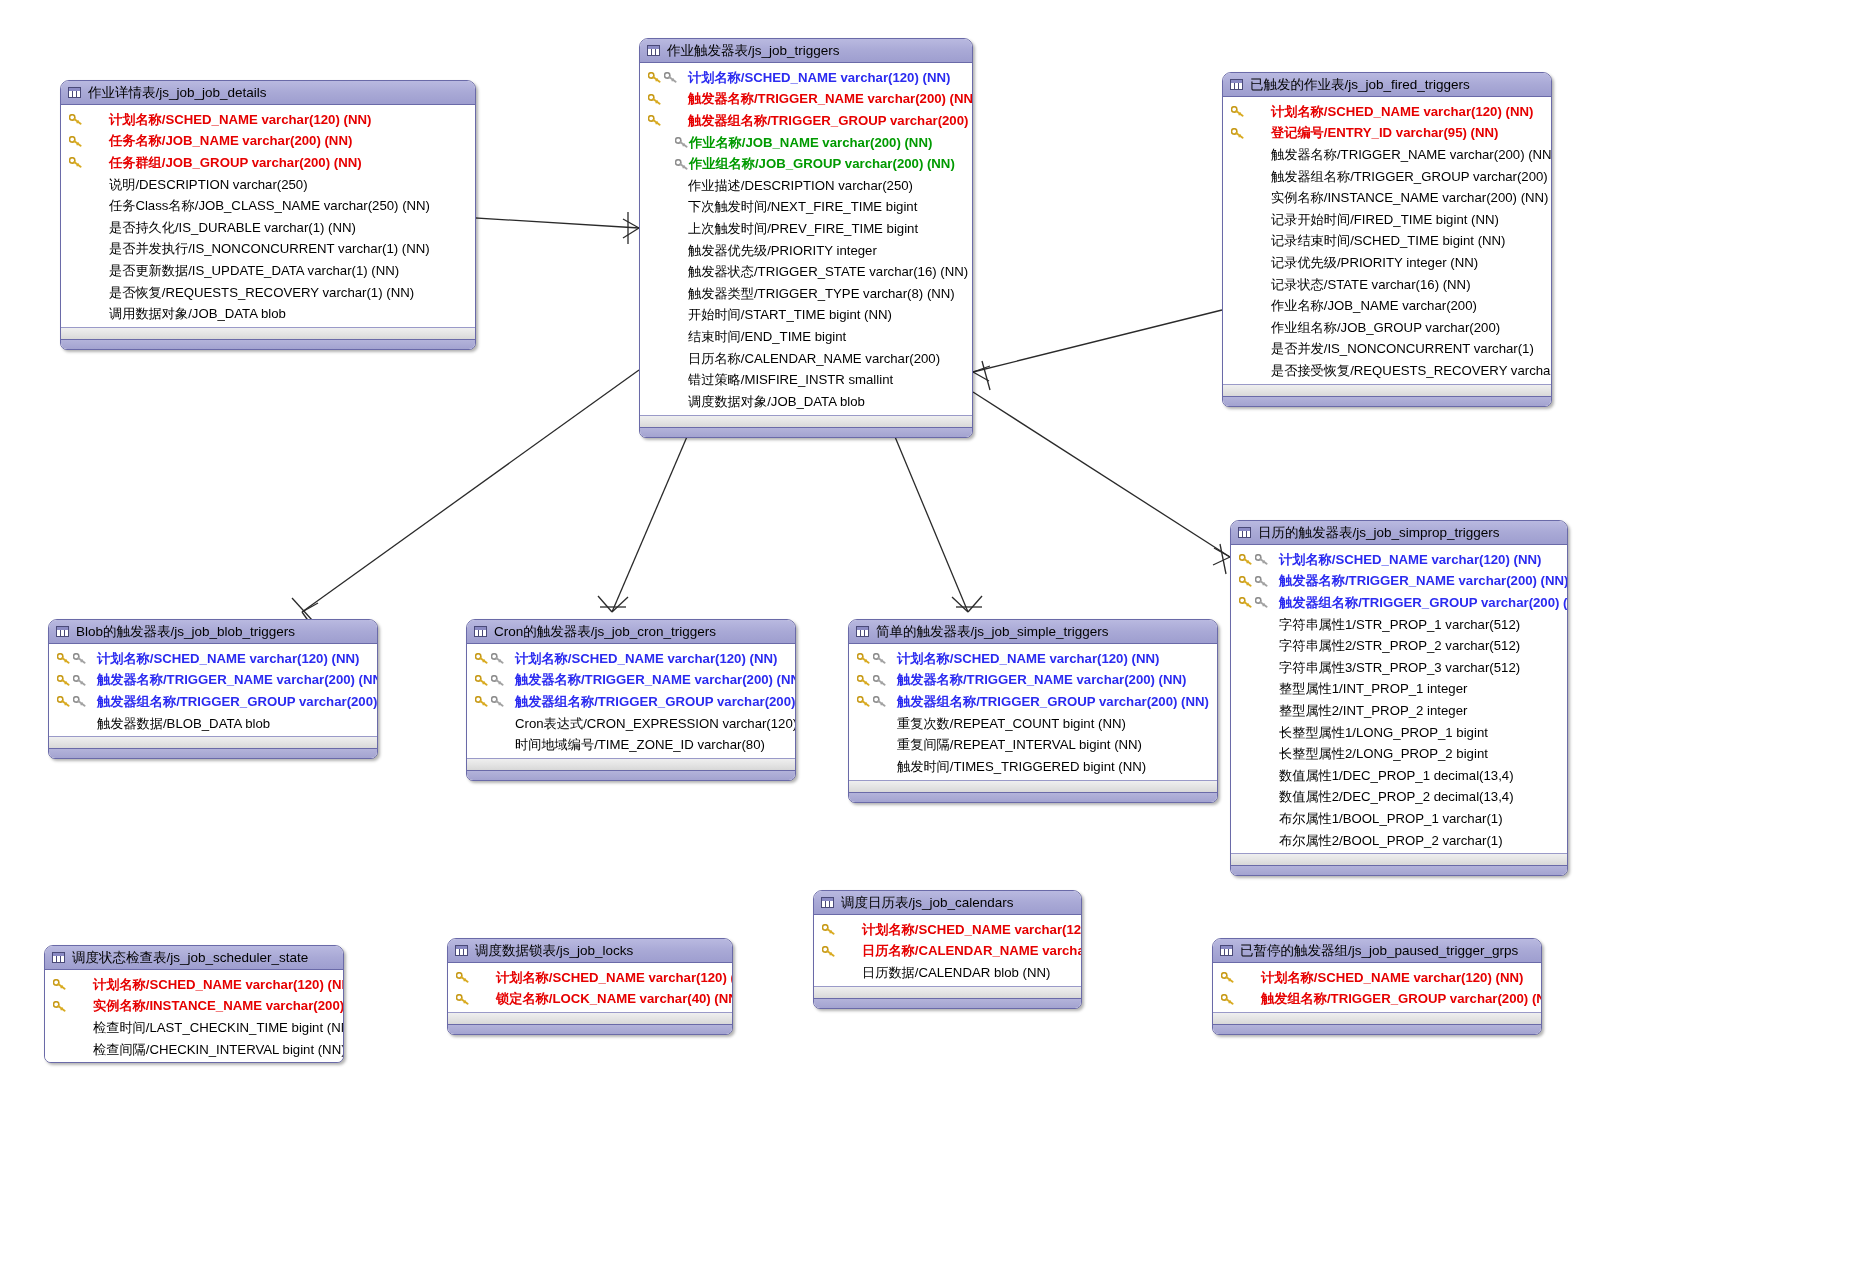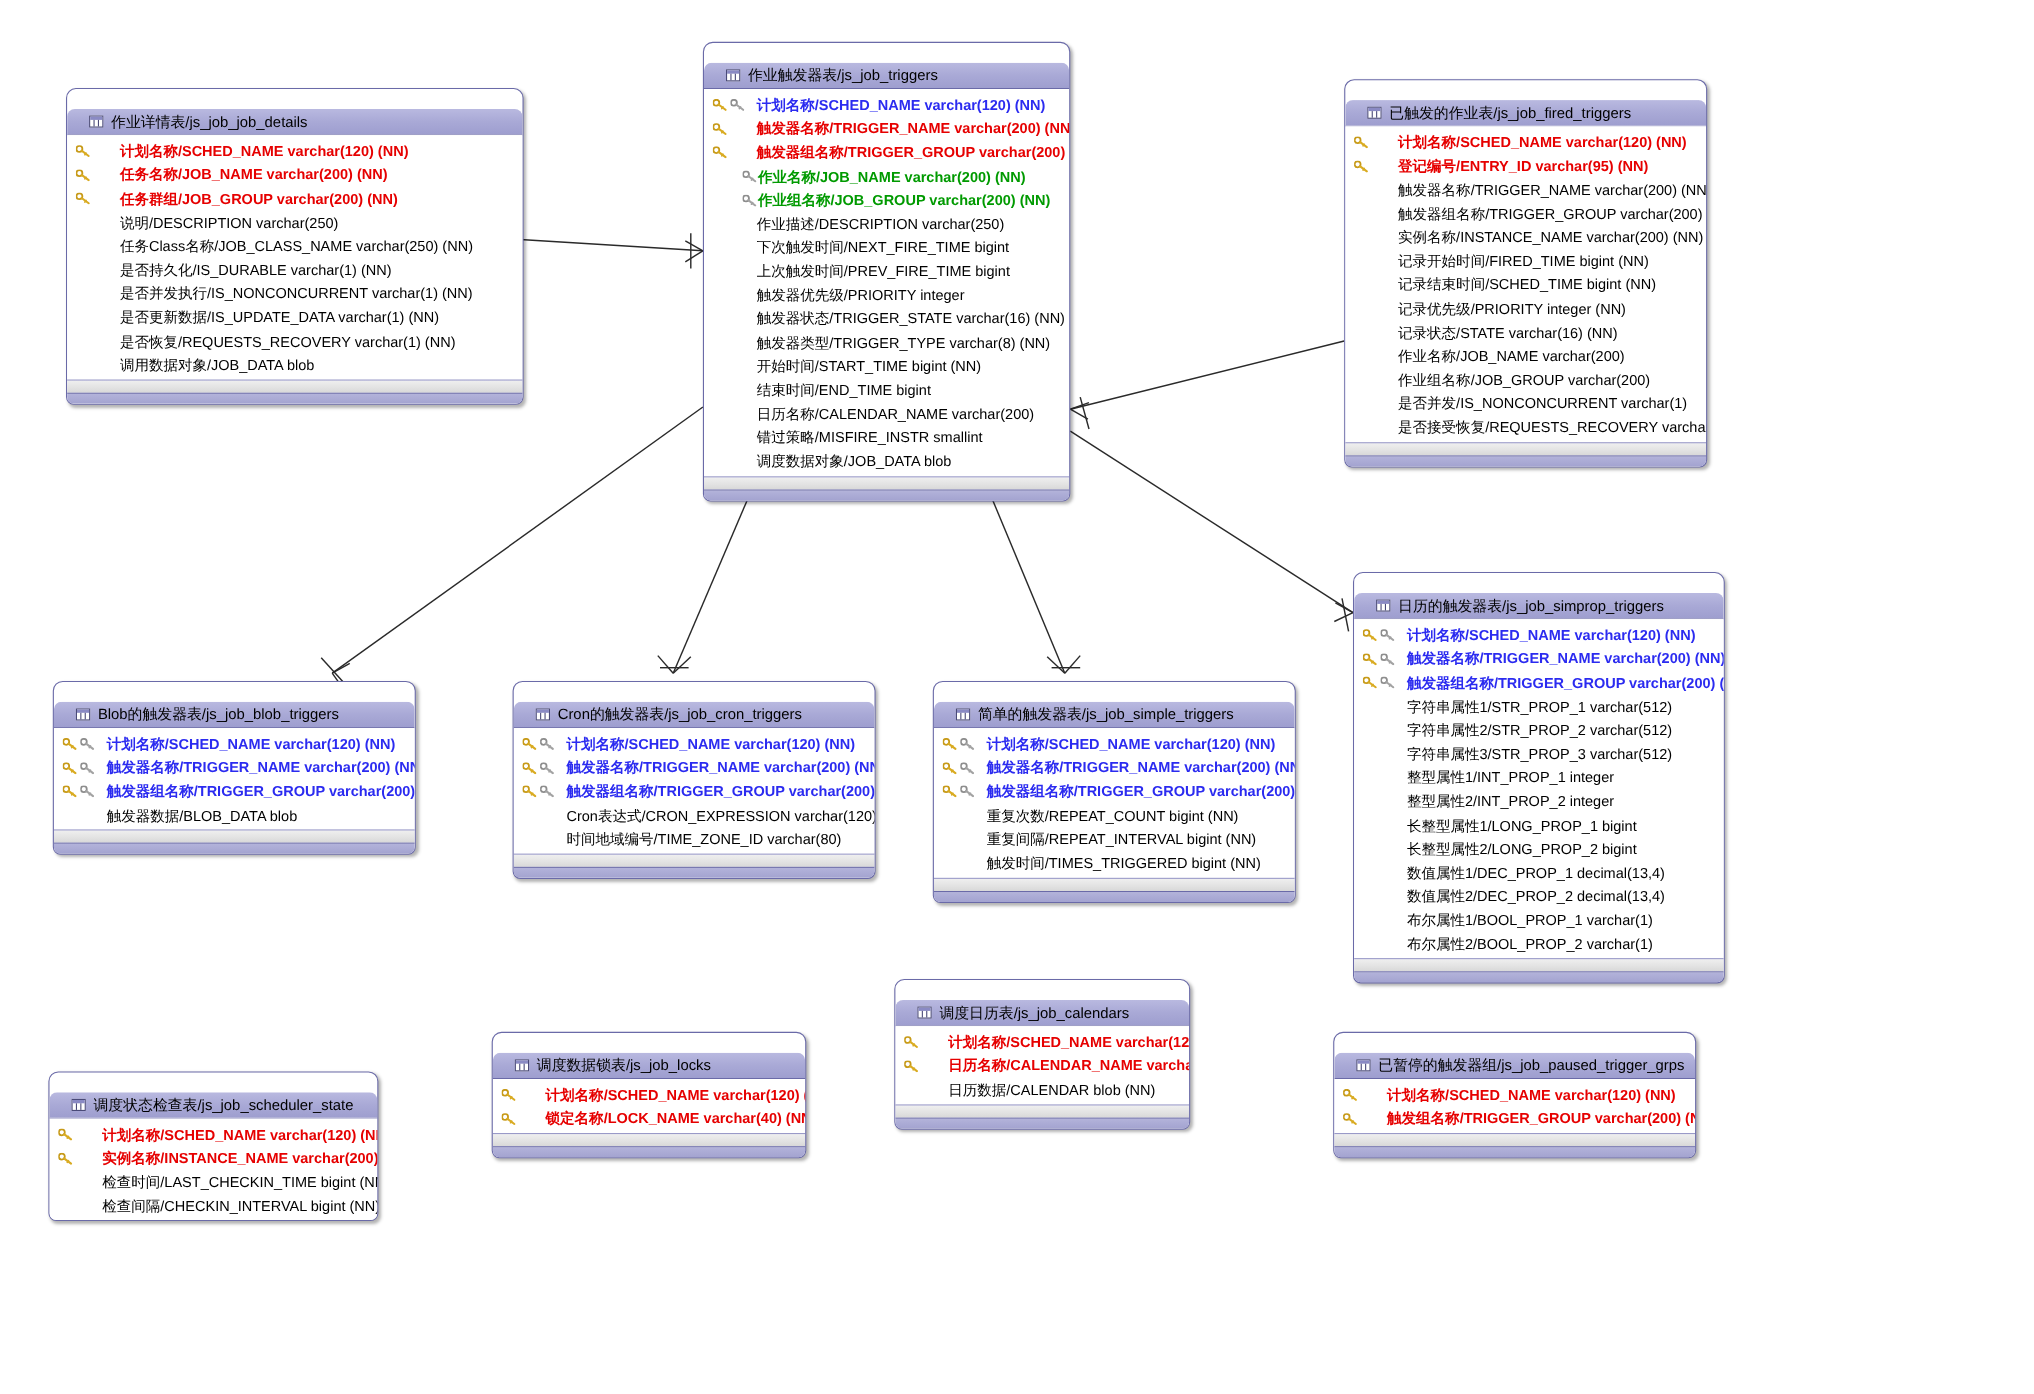--- a/index.html
+++ b/index.html
@@ -18,24 +18,23 @@
     box-shadow:2px 2px 3px rgba(0,0,0,0.30);
     box-sizing:border-box;
     overflow:hidden;
   }
   .ent-head{
     background:linear-gradient(to bottom,#b9b9e0 0%,#a9a9d6 50%,#9e9ecf 100%);
     border-bottom:1px solid #6a6aa8;
     border-radius:7px 7px 0 0;
     height:23px;
     display:flex;align-items:center;
-    padding:0 20px;
+    padding:0 7px;
     gap:7px;
     white-space:nowrap;
-    margin-top:18px;
   }
   .tbl-icon{
     width:13px;height:11px;flex:0 0 auto;
     border:1px solid #4a4a78;background:#ffffff;
     position:relative;box-sizing:border-box;
   }
   .tbl-icon::before{
     content:"";position:absolute;left:0;right:0;top:0;height:3px;background:#8a8ac4;
   }
   .tbl-icon::after{
@@ -652,21 +651,21 @@
           <span class="attr-text t-plain">Cron表达式/CRON_EXPRESSION varchar(120) (NN)</span>
         </div>
         <div class="attr">
           <span class="keys"></span>
           <span class="attr-text t-plain">时间地域编号/TIME_ZONE_ID varchar(80)</span>
         </div>
       </div>
       <div class="ent-foot"></div>
       <div class="ent-foot2"></div>
     </div>
-    <div class="entity" style="left: 848px; top: 619px; width: 330px;">
+    <div class="entity" style="left: 848px; top: 619px; width: 370px;">
       <div class="ent-head">
         <span class="tbl-icon"></span>
         <span class="ent-title">简单的触发器表/js_job_simple_triggers</span>
       </div>
       <div class="ent-body">
         <div class="attr">
           <span class="keys">
             <span class="key">
               <svg width="13" height="11" viewBox="0 0 13 11">
                 <circle cx="3.2" cy="3.4" r="2.7" fill="none" stroke="#c79a18" stroke-width="1.6"></circle>
@@ -731,21 +730,21 @@
           <span class="attr-text t-plain">重复间隔/REPEAT_INTERVAL bigint (NN)</span>
         </div>
         <div class="attr">
           <span class="keys"></span>
           <span class="attr-text t-plain">触发时间/TIMES_TRIGGERED bigint (NN)</span>
         </div>
       </div>
       <div class="ent-foot"></div>
       <div class="ent-foot2"></div>
     </div>
-    <div class="entity" style="left: 44px; top: 974px; width: 300px;">
+    <div class="entity" style="left: 44px; top: 945px; width: 300px;">
       <div class="ent-head">
         <span class="tbl-icon"></span>
         <span class="ent-title">调度状态检查表/js_job_scheduler_state</span>
       </div>
       <div class="ent-body">
         <div class="attr">
           <span class="keys">
             <span class="key">
               <svg width="13" height="11" viewBox="0 0 13 11">
                 <circle cx="3.2" cy="3.4" r="2.7" fill="none" stroke="#c79a18" stroke-width="1.6"></circle>

